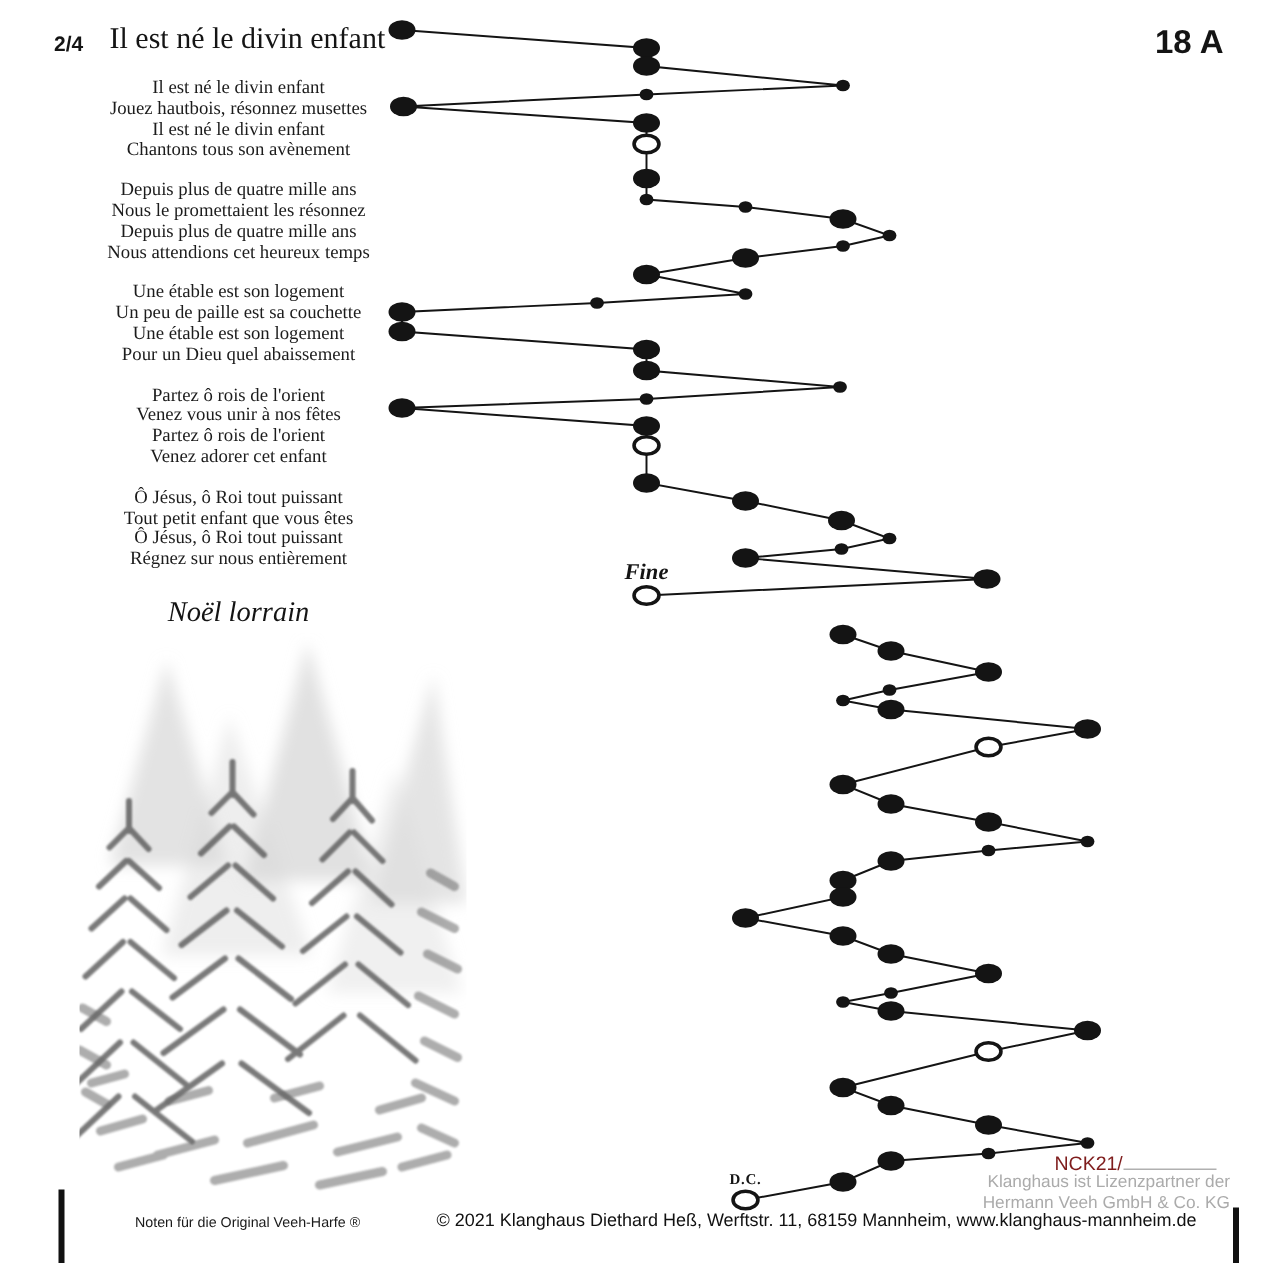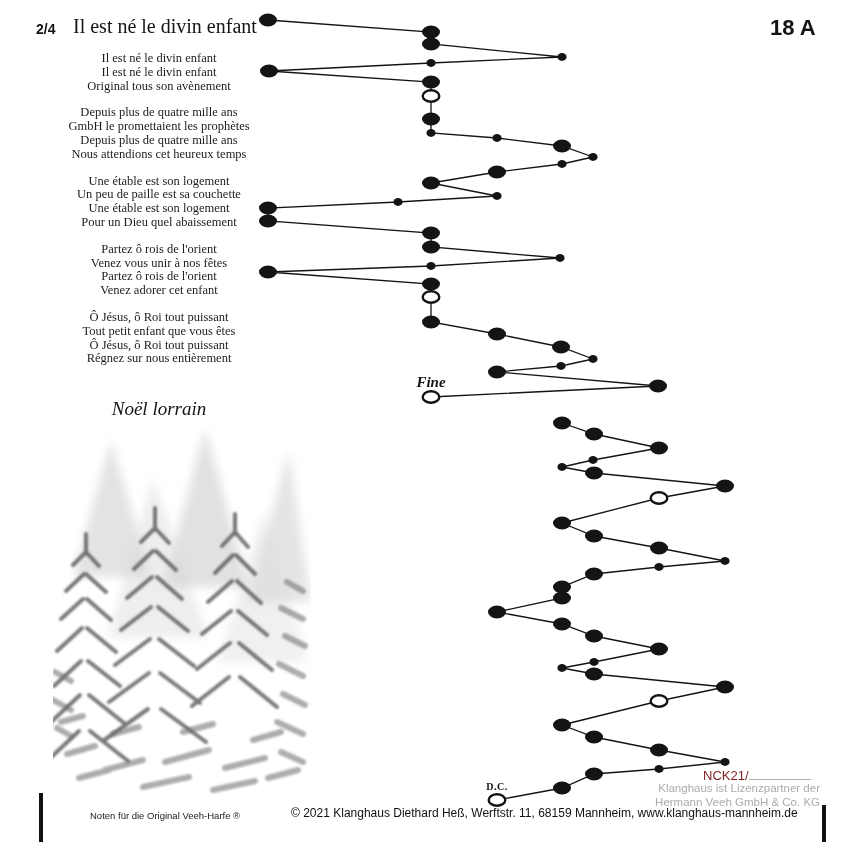--- a/index.html
+++ b/index.html
@@ -46,26 +46,27 @@
 
 <div class="page">
 
   <div class="meter">2/4</div>
   <div class="title">Il est né le divin enfant</div>
   <div class="page-label">18 A</div>
 
   <div class="verses" id="verses">
       <div class="verse">
         <div>Il est né le divin enfant</div>
+        <div>Jouez hautbois, résonnez musettes</div>
         <div>Il est né le divin enfant</div>
-        <div>Original tous son avènement</div>
+        <div>Chantons tous son avènement</div>
       </div>
       <div class="verse">
         <div>Depuis plus de quatre mille ans</div>
-        <div>GmbH le promettaient les prophètes</div>
+        <div>Nous le promettaient les résonnez</div>
         <div>Depuis plus de quatre mille ans</div>
         <div>Nous attendions cet heureux temps</div>
       </div>
       <div class="verse">
         <div>Une étable est son logement</div>
         <div>Un peu de paille est sa couchette</div>
         <div>Une étable est son logement</div>
         <div>Pour un Dieu quel abaissement</div>
       </div>
       <div class="verse">

